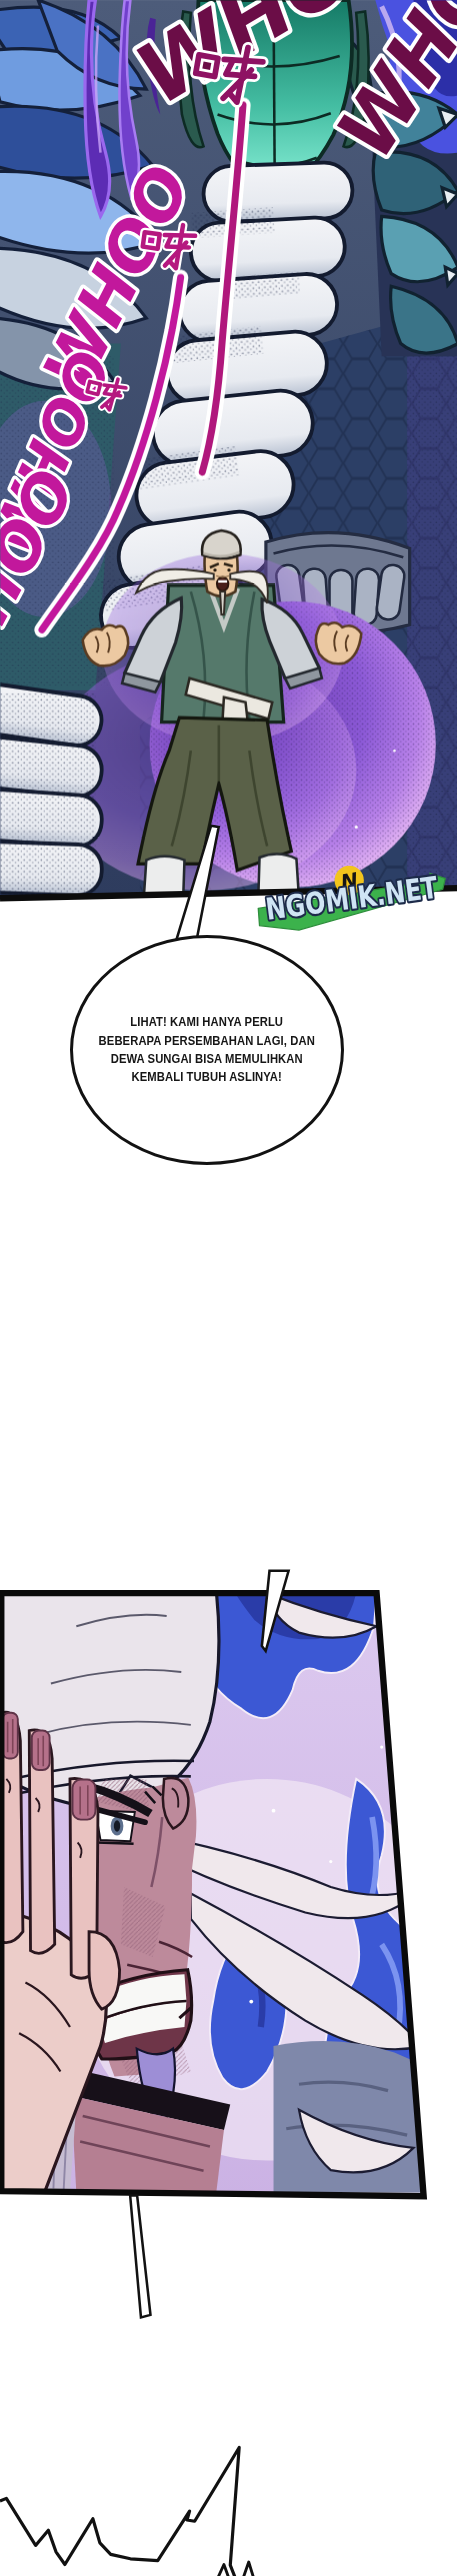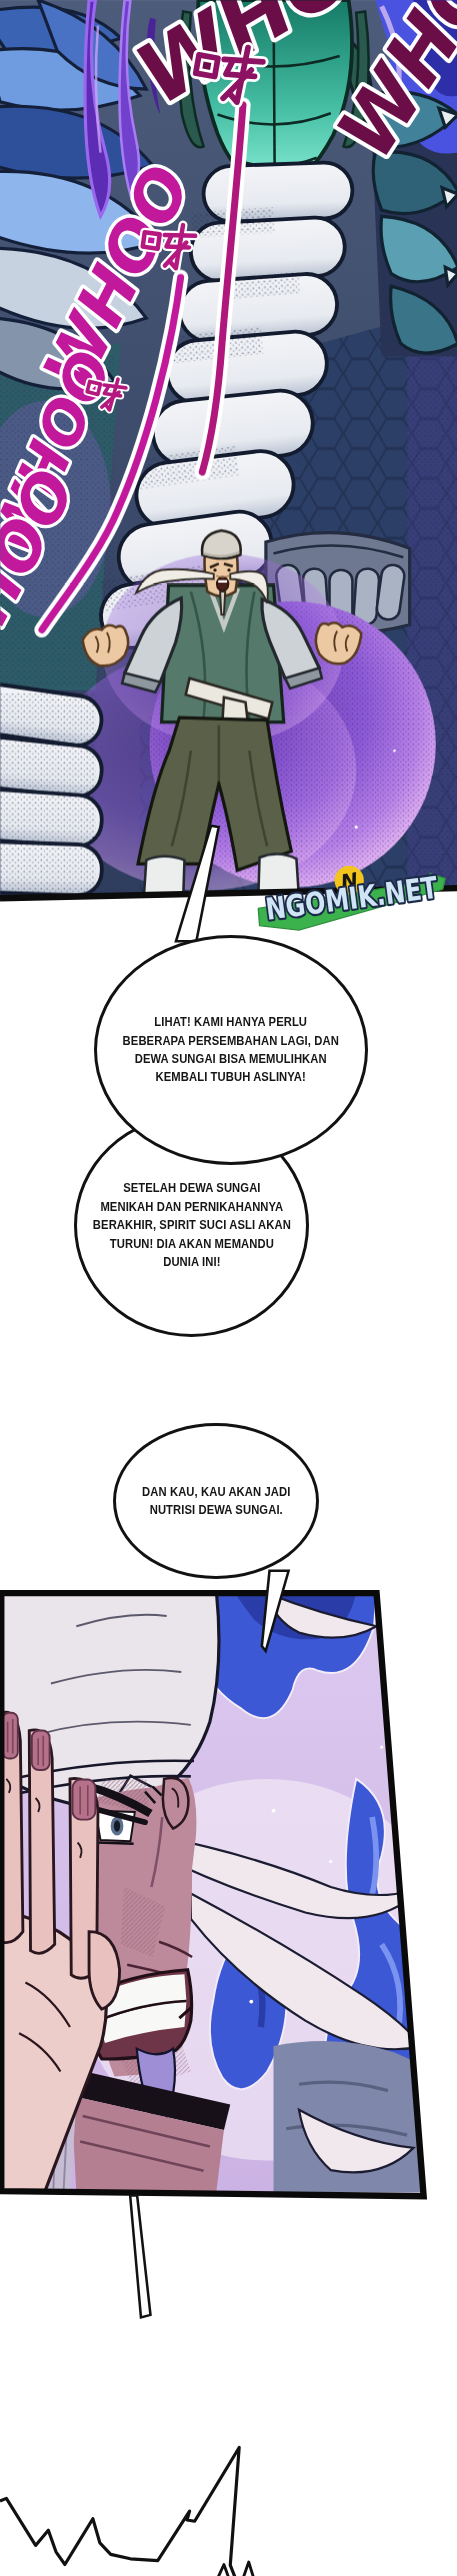--- a/index.html
+++ b/index.html
@@ -1,20 +1,20 @@
 <!DOCTYPE html>
 <html style="font-size:10.2px"><head>
 <meta charset="utf-8">
 <style>
   html,body{margin:0;padding:0;background:#ffffff;}
   .page{position:relative;width:458px;height:2576px;background:#ffffff;overflow:hidden;
         font-family:"Liberation Sans",sans-serif;}
   .layer{position:absolute;left:0;}
   .bubble{position:absolute;background:#ffffff;border:3.2px solid #121212;border-radius:50%;
-          box-sizing:border-box;display:flex;align-items:center;justify-content:center;z-index:5;margin-left:24px;}
+          box-sizing:border-box;display:flex;align-items:center;justify-content:center;z-index:5;}
   .bubble-text{font-weight:bold;font-size:13.4px;line-height:18.4px;color:#161616;
                letter-spacing:0.1px;text-align:center;transform:scaleX(.84);white-space:nowrap;
                font-family:"Liberation Sans",sans-serif;}
   .tail{position:absolute;z-index:4;}
   svg text.sfxtext{font-family:"DejaVu Sans",sans-serif;font-weight:bold;font-style:italic;
                    paint-order:stroke;stroke:#ffffff;stroke-linejoin:round;}
   svg text.logotext{font-family:"DejaVu Sans",sans-serif;font-weight:bold;
                     paint-order:stroke;stroke-linejoin:round;}
 </style>
 </head>
@@ -288,29 +288,20 @@
     <circle cx="549" cy="1384" r="23" fill="#f2c41c"></circle>
     <text class="logotext" x="549" y="1396" font-size="32" font-style="italic" text-anchor="middle" fill="#151515" transform="rotate(-10 549 1384)">N</text>
     <text class="logotext" x="420" y="1446" font-size="47" stroke="#1d2b4a" stroke-width="7" transform="rotate(-7.5 420 1445)" textLength="272" lengthAdjust="spacingAndGlyphs" fill="#cfe4f4">NGOMIK.NET</text>
   </g>
 </svg>
 
 <svg class="tail" style="left:165px;top:822px" width="64" height="125" viewBox="0 0 100 196">
   <polygon points="72,6 84,8 49,187 17,187" fill="#ffffff" stroke="#121212" stroke-width="4"></polygon>
 </svg>
 
-<div class="bubble" style="left:50px;top:1114px;width:235px;height:223px">
-  <div class="bubble-text">
-    <div>SETELAH DEWA SUNGAI</div>
-    <div>MENIKAH DAN PERNIKAHANNYA</div>
-    <div>BERAKHIR, SPIRIT SUCI ASLI AKAN</div>
-    <div>TURUN! DIA AKAN MEMANDU</div>
-    <div>DUNIA INI!</div>
-  </div>
-</div>
 
 <div class="bubble" style="left:70px;top:935px;width:274px;height:230px">
   <div class="bubble-text">
     <div>LIHAT! KAMI HANYA PERLU</div>
     <div>BEBERAPA PERSEMBAHAN LAGI, DAN</div>
     <div>DEWA SUNGAI BISA MEMULIHKAN</div>
     <div>KEMBALI TUBUH ASLINYA!</div>
   </div>
 </div>
 
@@ -420,26 +411,20 @@
       <path d="M10,300 Q20,310 14,322 M56,330 Q66,340 60,352 M122,400 Q132,410 126,424" stroke-width="3" fill="none"></path>
     </g>
   </g>
   <polygon points="2,8 592,8 666,956 2,948" fill="none" stroke-width="10" stroke="#0a0a0a"></polygon>
 </svg>
 
 <svg class="tail" style="left:251px;top:1553px" width="51" height="105" viewBox="0 0 80 165">
   <polygon points="29,28 59,28 23,154 17,146" fill="#ffffff" stroke="#121212" stroke-width="4"></polygon>
 </svg>
 
-<div class="bubble" style="left:89px;top:1423px;width:206px;height:156px">
-  <div class="bubble-text">
-    <div>DAN KAU, KAU AKAN JADI</div>
-    <div>NUTRISI DEWA SUNGAI.</div>
-  </div>
-</div>
 
 <svg class="tail" style="left:118px;top:2193px" width="51" height="127" viewBox="0 0 80 200">
   <polygon points="19,4 30,4 51,192 36,196" fill="#ffffff" stroke="#121212" stroke-width="4"></polygon>
 </svg>
 
 
 <svg class="layer" style="top:2436px" width="458" height="140" viewBox="0 0 720 220">
   <path d="M0,102 L10,98 L56,172 L76,148 L88,182 L102,202 L146,130 L157,168 L174,186 L205,193 L248,196
            L298,118 L294,132 L306,134 L376,18 L362,203 L371,232 L-5,232 Z" fill="#ffffff"></path>
   <path d="M0,102 L10,98 L56,172 L76,148 L88,182 L102,202 L146,130 L157,168 L174,186 L205,193 L248,196

